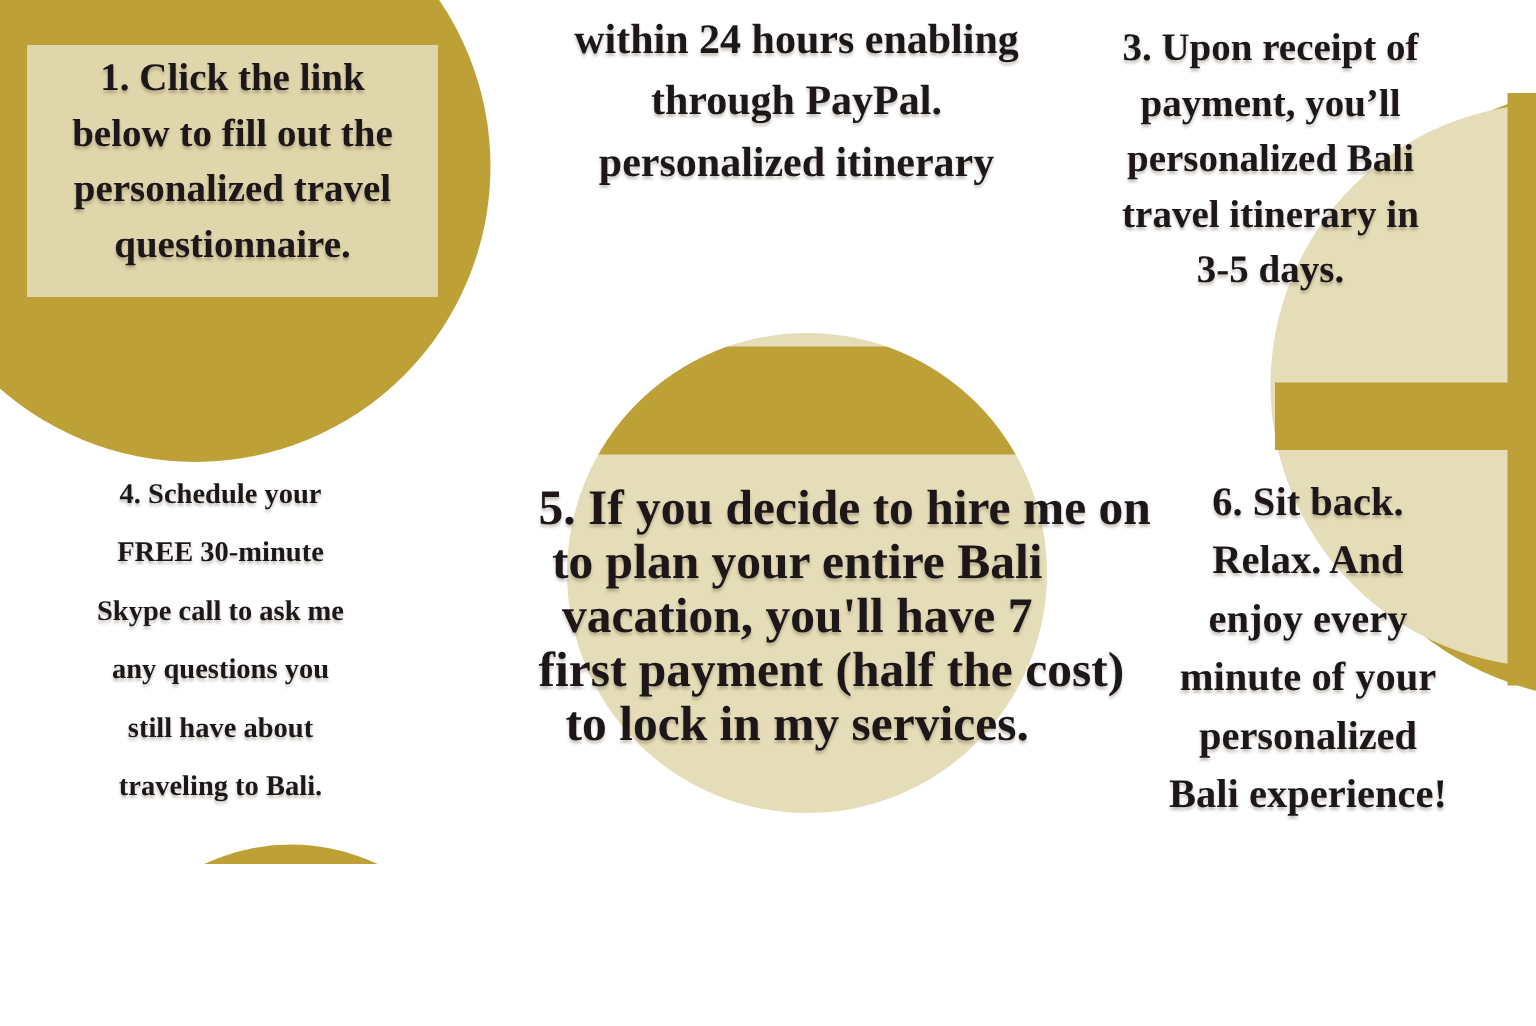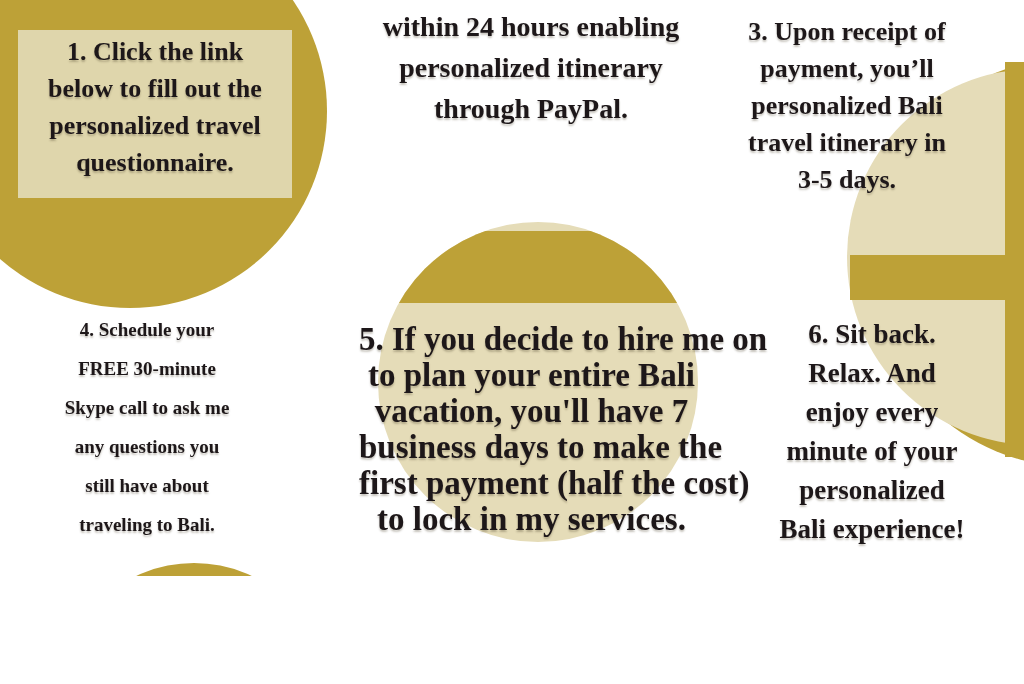--- a/index.html
+++ b/index.html
@@ -69,43 +69,42 @@
   </div>
 
   <div class="txt t-step1">
       <div class="line">1. Click the link</div>
       <div class="line">below to fill out the</div>
       <div class="line">personalized travel</div>
       <div class="line">questionnaire.</div>
     </div>
   <div class="txt t-step2">
       <div class="line">within 24 hours enabling</div>
+      <div class="line">through PayPal.</div>
       <div class="line">personalized itinerary</div>
-      <div class="line">through PayPal.</div>
     </div>
   <div class="txt t-step3">
       <div class="line">3. Upon receipt of</div>
       <div class="line">payment, you’ll</div>
       <div class="line">personalized Bali</div>
       <div class="line">travel itinerary in</div>
       <div class="line">3-5 days.</div>
     </div>
   <div class="txt t-step4">
       <div class="line">4. Schedule your</div>
       <div class="line">FREE 30-minute</div>
       <div class="line">Skype call to ask me</div>
       <div class="line">any questions you</div>
       <div class="line">still have about</div>
       <div class="line">traveling to Bali.</div>
     </div>
   <div class="txt t-step5">
       <div class="line">5. If you decide to hire me on</div>
       <div class="line">to plan your entire Bali</div>
       <div class="line">vacation, you'll have 7</div>
-      <div class="line">business days to make the</div>
       <div class="line">first payment (half the cost)</div>
       <div class="line">to lock in my services.</div>
     </div>
   <div class="txt t-step6">
       <div class="line">6. Sit back.</div>
       <div class="line">Relax. And</div>
       <div class="line">enjoy every</div>
       <div class="line">minute of your</div>
       <div class="line">personalized</div>
       <div class="line">Bali experience!</div>

